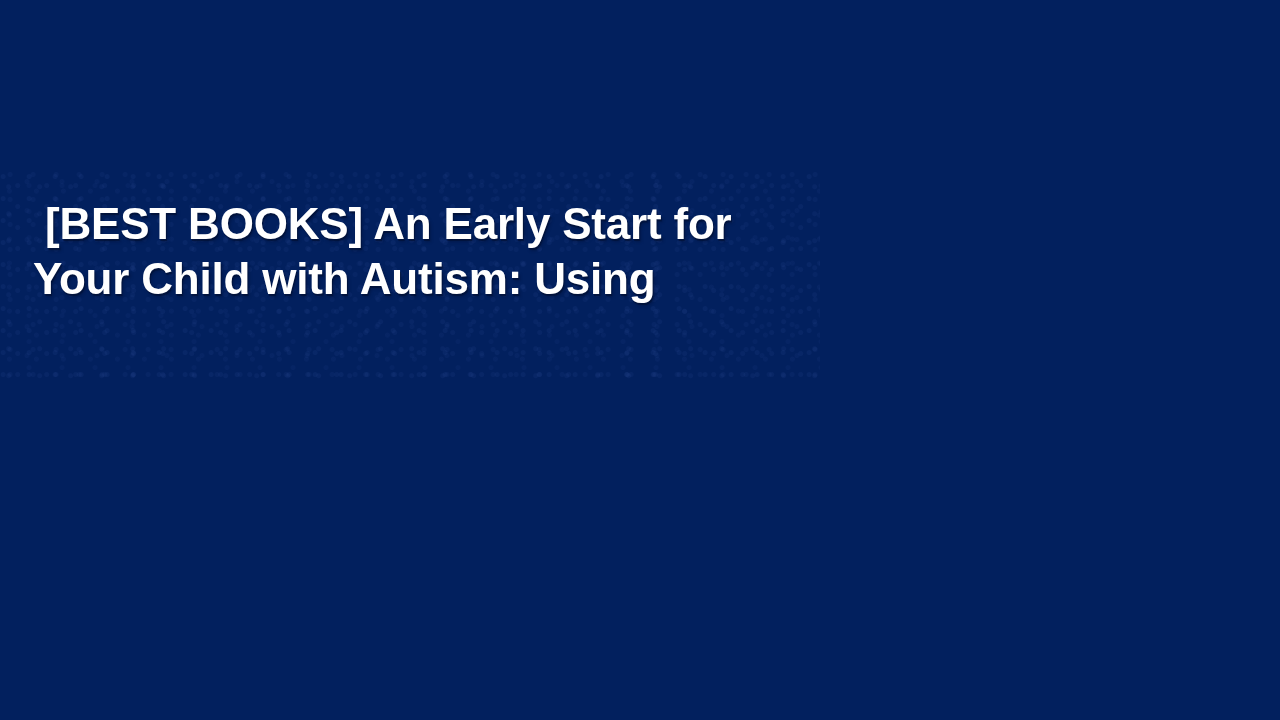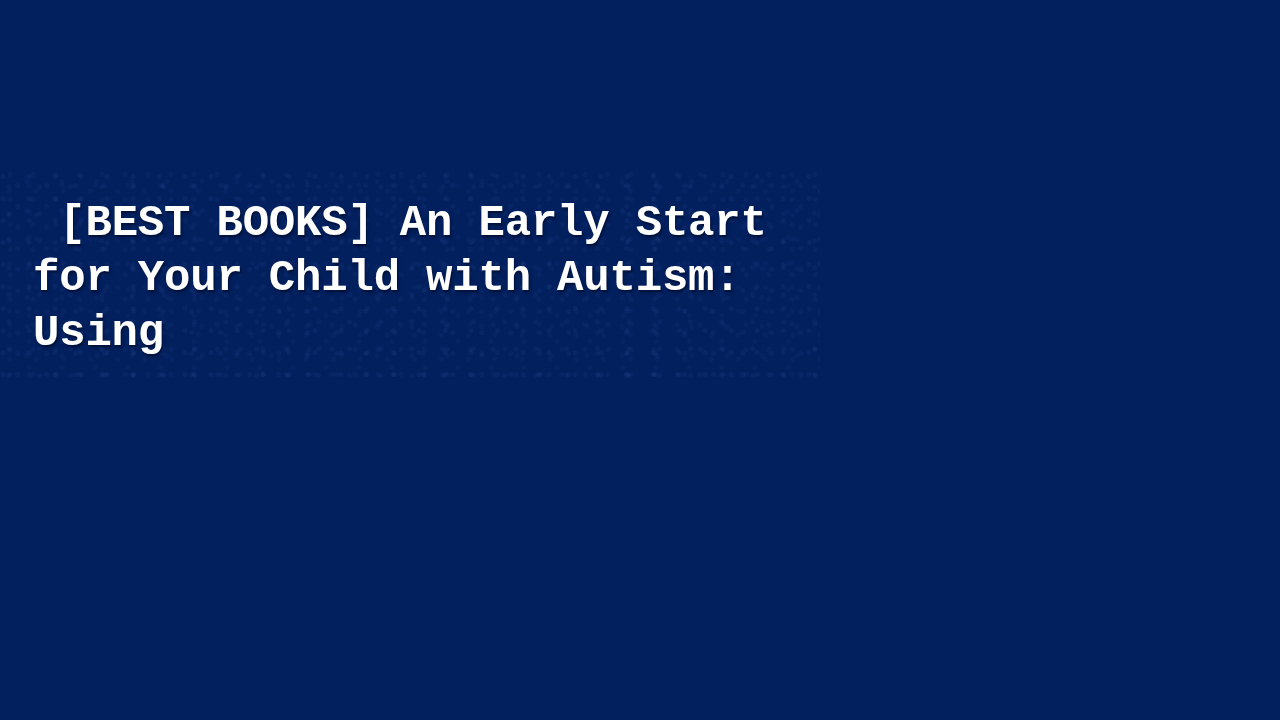--- a/index.html
+++ b/index.html
@@ -7,21 +7,21 @@
     padding: 0;
     background: #02205e;
   }
 
   .viewport {
     position: relative;
     width: 1280px;
     height: 720px;
     overflow: hidden;
     background: #02205e;
-    font-family: Liberation Mono, monospace;
+    font-family: Liberation Sans, sans-serif;
   }
 
   
   .noise-layer {
     position: absolute;
     left: 0;
     top: 170px;
     width: 820px;
     height: 210px;
     pointer-events: none;

